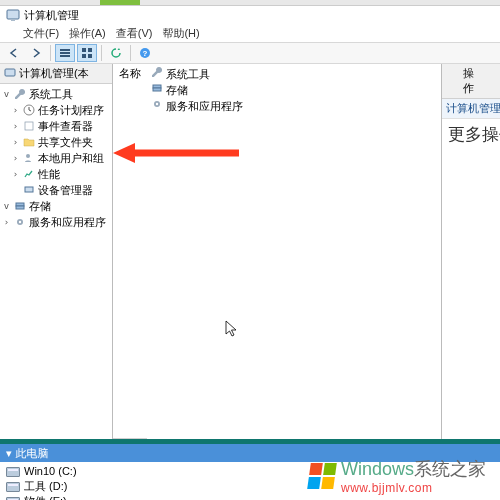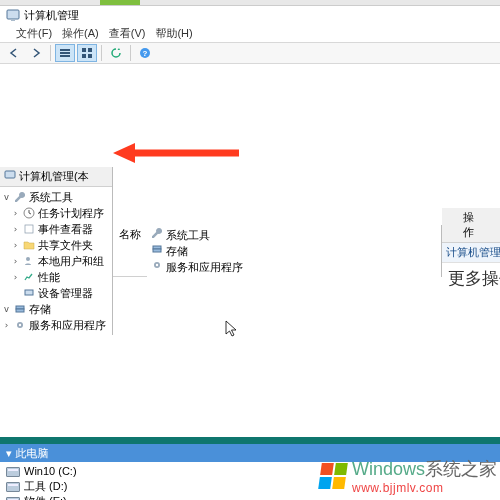--- a/index.html
+++ b/index.html
@@ -4,29 +4,29 @@
 <style>
   * { box-sizing: border-box; margin: 0; padding: 0; font-family: "Microsoft YaHei", "Segoe UI", sans-serif; }
   body { width: 500px; height: 500px; overflow: hidden; background: #fff; font-size: 11px; position: relative; }
   
   .topstrip { height: 6px; background: #e8e8e8; border-bottom: 1px solid #ccc; position: relative; }
   .topstrip .green { position: absolute; left: 100px; top: 0; width: 40px; height: 5px; background: #7fbf3f; }
   
   .titlebar { height: 18px; display:flex; align-items:center; padding-left:6px; gap:4px; }
   .titlebar .appicon { width:14px; height:14px; }
   
-  .menubar { height:18px; display:flex; gap:2px; padding:0 12px; align-items:center; color:#333; }
+  .menubar { height:18px; display:flex; gap:2px; padding:0 19px; align-items:center; color:#333; }
   .menubar span { padding:0 4px; }
   
   .toolbar { height:22px; display:flex; align-items:center; gap:2px; padding:0 4px; border-top:1px solid #d8d8d8; border-bottom:1px solid #d8d8d8; background:#f7f7f7; }
   .toolbar .tbtn { width:20px; height:18px; display:flex; align-items:center; justify-content:center; border:1px solid transparent; }
   .toolbar .tbtn.active { background:#cce4f7; border:1px solid #7eb4e2; }
   .toolbar .sep { width:1px; height:16px; background:#ccc; margin:0 2px; }
   
-  .workarea { display:flex; height:380px; border-bottom:7px solid #0f766e;align-items:center; }
+  .workarea { display:flex; height:380px; border-bottom:5px solid #0f766e; }
   
   .treepane { width:113px; border-right:1px solid #bbb; overflow:hidden; background:#fff; }
   .treehead { background:#f0f0f0; border-bottom:1px solid #d0d0d0; padding:2px 4px; font-size:11px; display:flex; align-items:center; gap:3px; }
   .tree { padding:2px 0 2px 2px; font-size:11px; line-height:16px; }
   .tree .node { display:flex; align-items:center; gap:2px; white-space:nowrap; }
   .tree .tw { width:9px; text-align:center; color:#555; font-size:9px; font-family:monospace; }
   .tree .ico { width:14px; height:14px; display:flex; align-items:center; justify-content:center; }
   .tree .c0 { padding-left:0px; }
   .tree .c1 { padding-left:9px; }
   
@@ -42,21 +42,21 @@
   
   .arrow { position:absolute; left:113px; top:142px; pointer-events:none; }
   .arrow svg { display:block; }
   
   .btmhead { background:#4a90d9; color:#fff; padding:2px 6px; font-size:11px; display:flex; align-items:center; gap:4px; height:18px; }
   .drivelist { background:#fff; padding:2px 2px 10px 6px; font-size:11px; line-height:15px; }
   .drivelist .d { display:flex; align-items:center; gap:4px; }
   .diskico { width:14px; height:10px; background:#bcd; border:1px solid #789; border-radius:1px; position:relative; }
   .diskico:before { content:""; position:absolute; left:1px; top:1px; right:1px; height:2px; background:#eef; }
   
-  .watermark { position:absolute; right:3px; bottom:5px; display:flex; align-items:center; gap:6px; font-size:18px; color:#666; }
+  .watermark { position:absolute; right:14px; bottom:5px; display:flex; align-items:center; gap:6px; font-size:18px; color:#666; }
   .winlogo { width:26px; height:26px; display:grid; grid-template-columns:1fr 1fr; grid-template-rows:1fr 1fr; gap:2px; transform:skewX(-8deg); }
   .winlogo div:nth-child(1){background:#f25022;} .winlogo div:nth-child(2){background:#7fba00;}
   .winlogo div:nth-child(3){background:#00a4ef;} .winlogo div:nth-child(4){background:#ffb900;}
   .wm-url { font-size:12px; color:#ef4444; letter-spacing:0.5px; }
   
   .cursor { position:absolute; left:225px; top:320px; }
   
   .ficon-folder { fill:#f8d775; stroke:#caa94a; stroke-width:0.5; }
   .ficon-tool   { fill:#9ab; }
   .ficon-page   { fill:#fff; stroke:#89a; stroke-width:0.7; }

